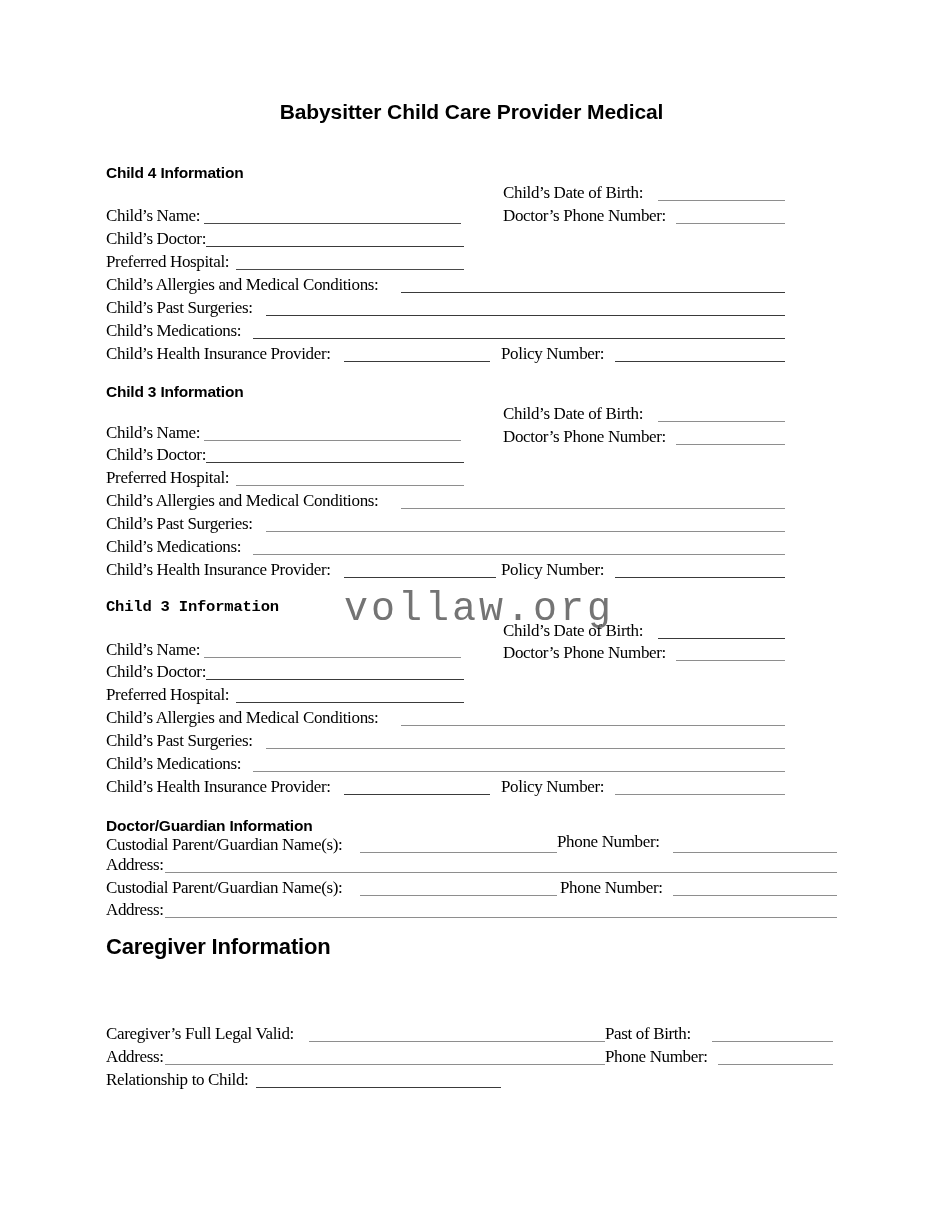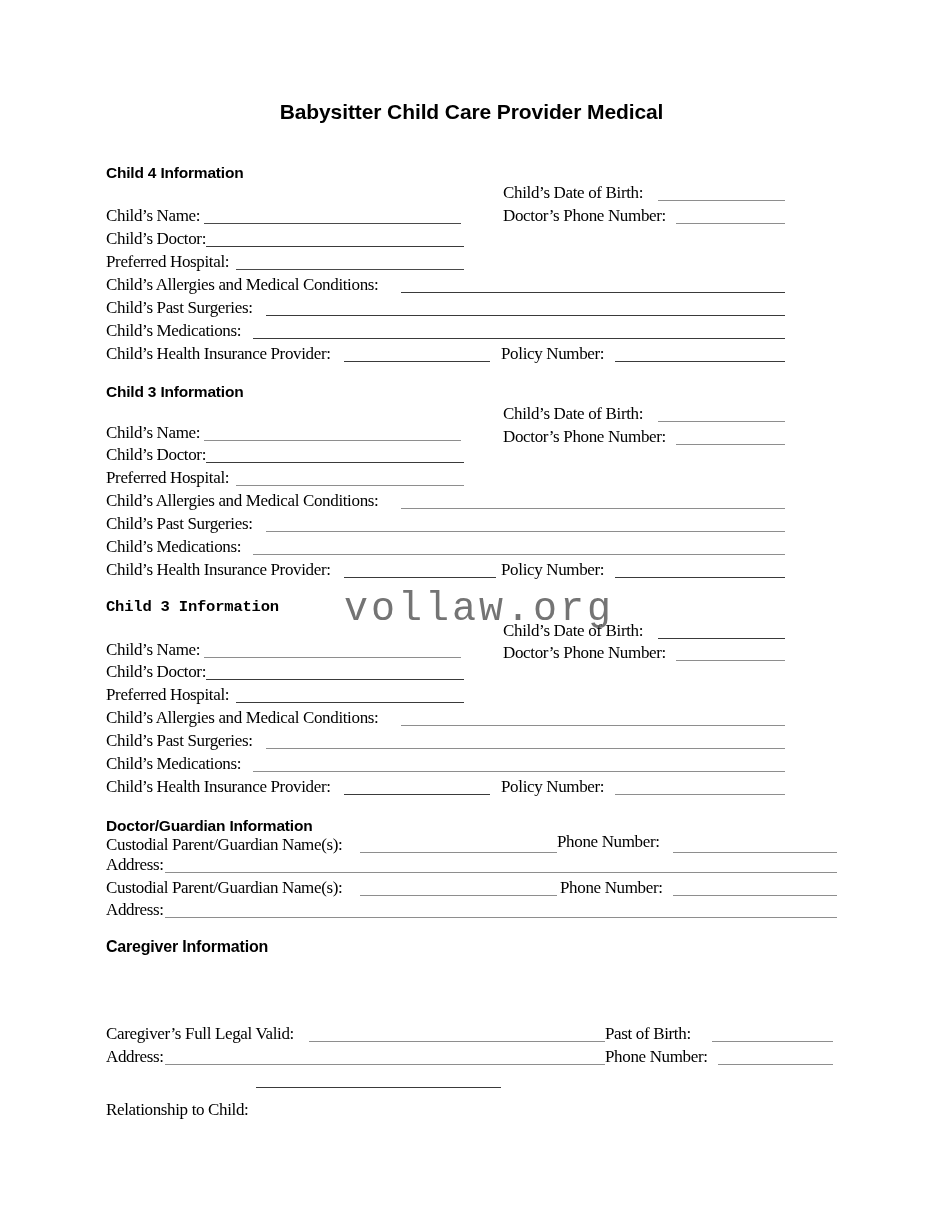--- a/index.html
+++ b/index.html
@@ -231,31 +231,31 @@
 
   <div class="abs lbl" style="left:106px; top:877px;">Custodial Parent/Guardian Name(s):</div>
   <div class="rule thin" style="left:360px; top:895px; width:197px;"></div>
 
   <div class="abs lbl" style="left:560px; top:877px;">Phone Number:</div>
   <div class="rule thin" style="left:673px; top:895px; width:164px;"></div>
 
   <div class="abs lbl" style="left:106px; top:899px;">Address:</div>
   <div class="rule thin" style="left:165px; top:917px; width:672px;"></div>
 
-  <div class="abs sec-head" style="left:106px; top:937px; font-size:16px;">Caregiver Information</div>
+  <div class="abs sec-head" style="left:106px; top:937px; font-size:22px;">Caregiver Information</div>
 
 
   <div class="abs lbl" style="left:106px; top:1023px;">Caregiver’s Full Legal Valid:</div>
   <div class="rule thin" style="left:309px; top:1041px; width:296px;"></div>
 
   <div class="abs lbl" style="left:605px; top:1023px;">Past of Birth:</div>
   <div class="rule thin" style="left:712px; top:1041px; width:121px;"></div>
 
   <div class="abs lbl" style="left:106px; top:1046px;">Address:</div>
   <div class="rule thin" style="left:165px; top:1064px; width:440px;"></div>
 
   <div class="abs lbl" style="left:605px; top:1046px;">Phone Number:</div>
   <div class="rule thin" style="left:718px; top:1064px; width:115px;"></div>
 
-  <div class="abs lbl" style="left:106px; top:1069px;margin-top:30px;">Relationship to Child:</div>
+  <div class="abs lbl" style="left:106px; top:1069px;">Relationship to Child:</div>
   <div class="rule dark" style="left:256px; top:1087px; width:245px;"></div>
 
 </div>
 
 </body></html>

